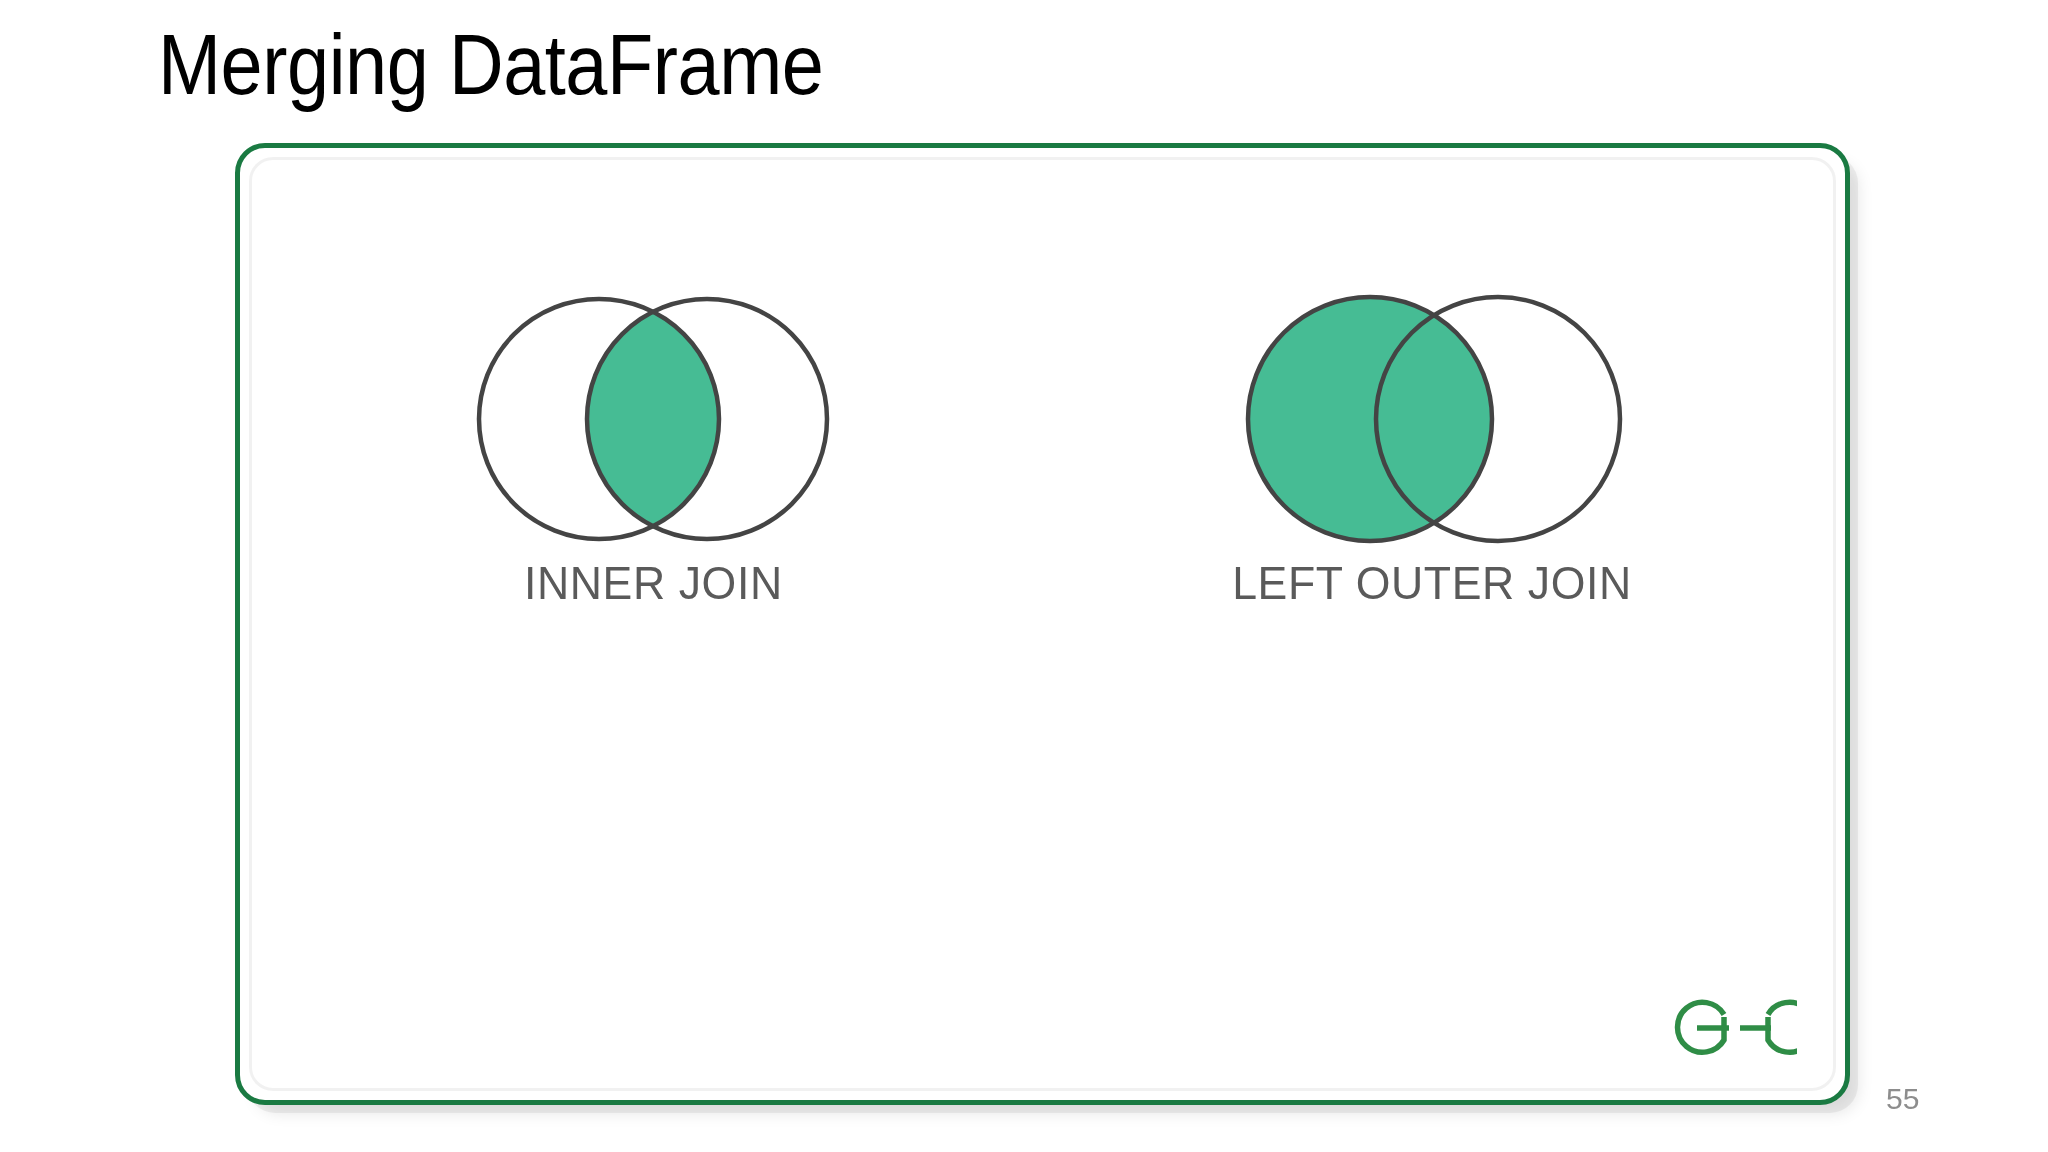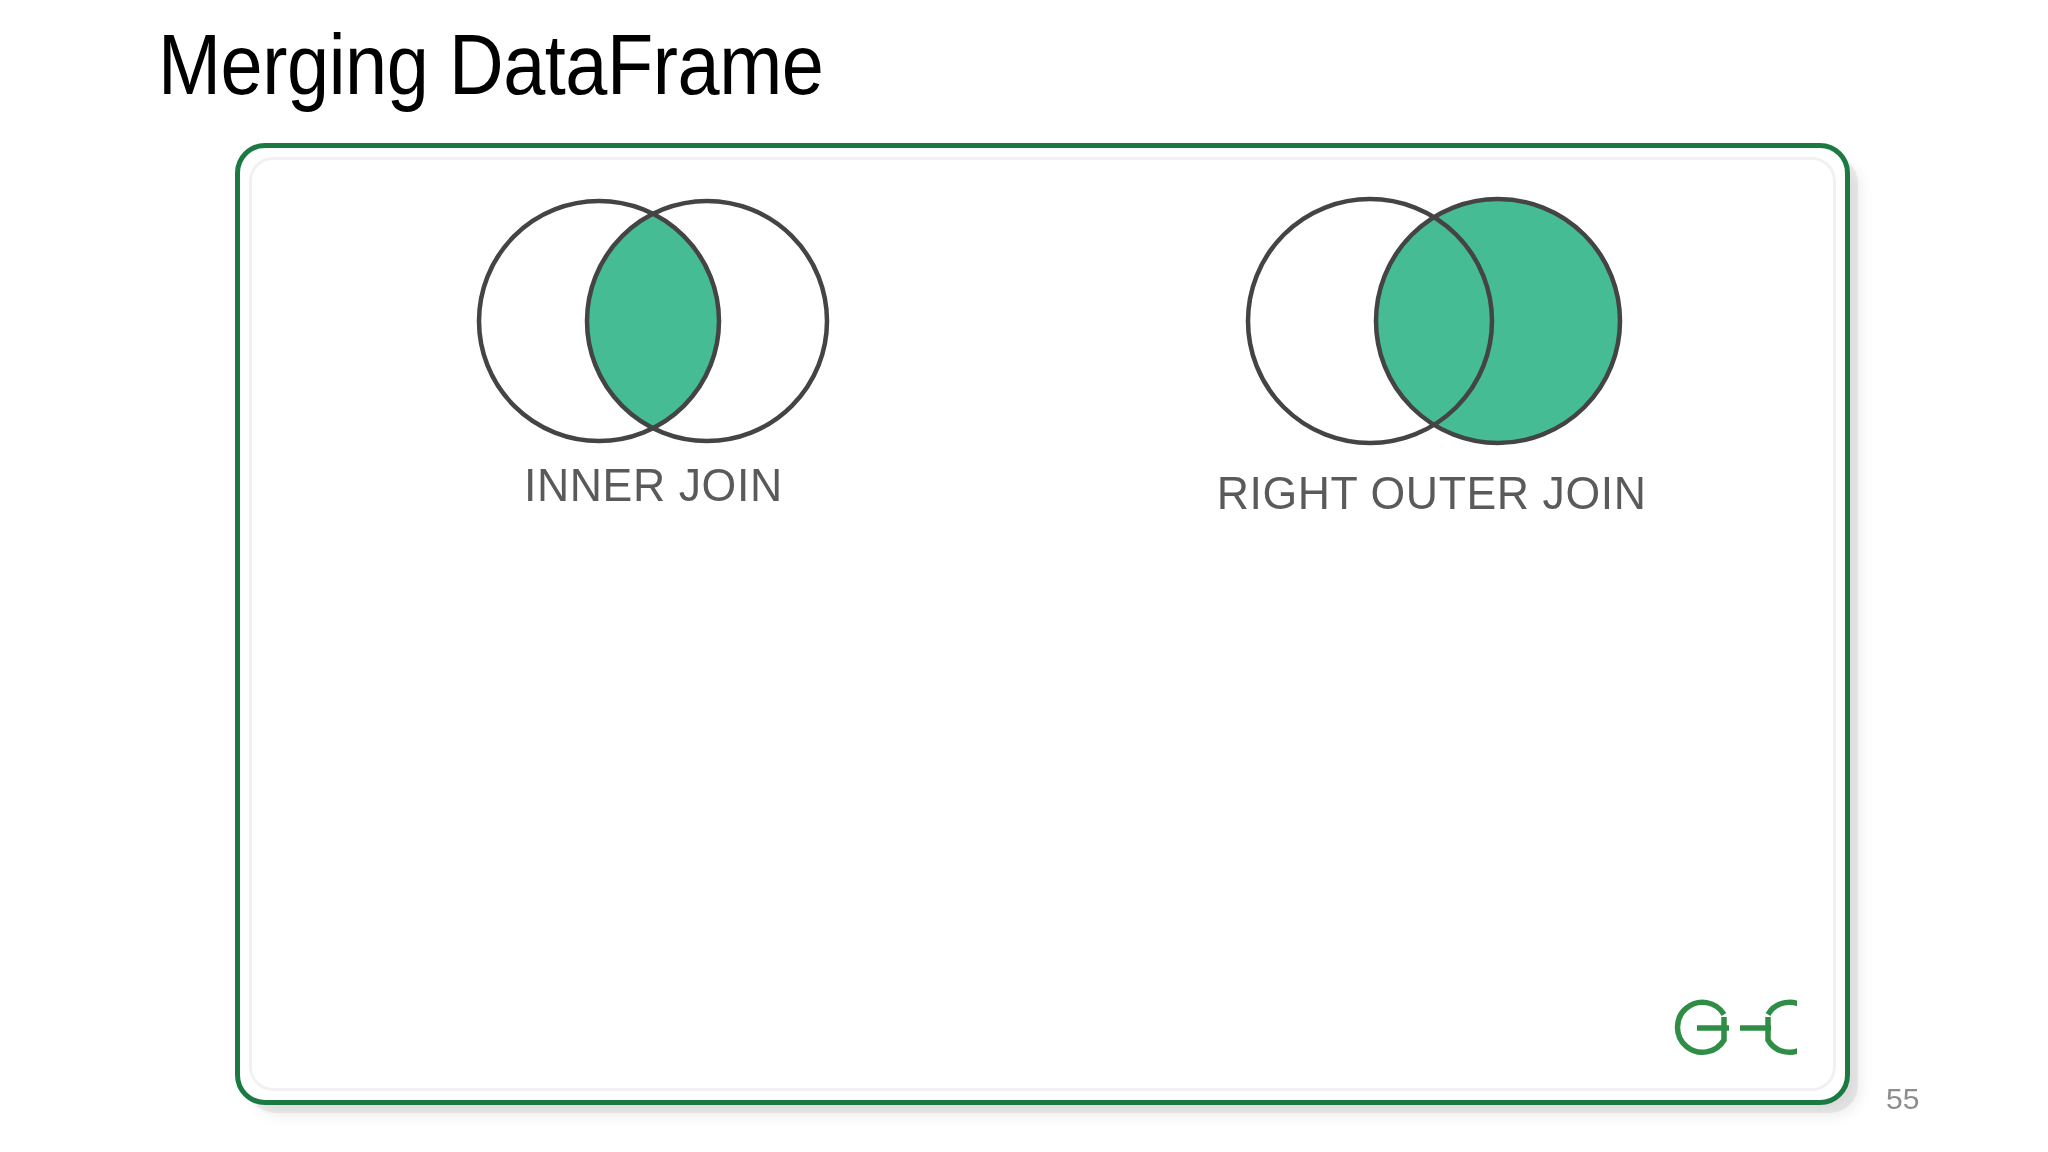--- a/index.html
+++ b/index.html
@@ -68,21 +68,21 @@
     grid-template-columns: 1fr 1fr;
     grid-template-rows: 1fr 1fr;
     padding: 18px 24px 46px 24px;
     box-sizing: border-box;
   }
   .venn-cell {
     position: relative;
     display: flex;
     flex-direction: column;
     align-items: center;
-    justify-content: flex-start;
+    justify-content: flex-end;
     padding-top: 24px;
   }
   .venn-figure {
     width: 440px;
     height: 262px;
     display: block;
   }
   .venn-label {
     margin-top: 6px;
     font-size: 46px;
@@ -135,37 +135,39 @@
         <g clip-path="url(#clipLeft-inner)">
           <circle cx="274" cy="131" r="120" fill="#46BC94"></circle>
         </g>
 
         <circle cx="166" cy="131" r="120" fill="none" stroke="#444444" stroke-width="4.5"></circle>
         <circle cx="274" cy="131" r="120" fill="none" stroke="#444444" stroke-width="4.5"></circle>
       </svg>
       <div class="venn-label">INNER JOIN</div>
     </div>
 
+    <div class="venn-cell row-1">
+      <svg class="venn-figure" viewBox="0 0 440 262">
 
-    <div class="venn-cell row-2">
-      <svg class="venn-figure" viewBox="0 0 440 262">
-        <circle cx="286" cy="131" r="122" fill="#46BC94"></circle>
+        <circle cx="158" cy="131" r="122" fill="#46BC94"></circle>
+
         <defs>
-          <mask id="maskLeftOnly-right">
+          <mask id="maskRightOnly-left">
             <rect x="0" y="0" width="440" height="262" fill="black"></rect>
-            <circle cx="158" cy="131" r="122" fill="white"></circle>
-            <circle cx="286" cy="131" r="122" fill="black"></circle>
+            <circle cx="286" cy="131" r="122" fill="white"></circle>
+            <circle cx="158" cy="131" r="122" fill="black"></circle>
           </mask>
         </defs>
-        <circle cx="158" cy="131" r="122" fill="#ffffff" mask="url(#maskLeftOnly-right)"></circle>
+        <circle cx="286" cy="131" r="122" fill="#ffffff" mask="url(#maskRightOnly-left)"></circle>
         <circle cx="158" cy="131" r="122" fill="none" stroke="#444444" stroke-width="4.5"></circle>
         <circle cx="286" cy="131" r="122" fill="none" stroke="#444444" stroke-width="4.5"></circle>
       </svg>
-      <div class="venn-label">RIGHT OUTER JOIN</div>
+      <div class="venn-label">LEFT OUTER JOIN</div>
     </div>
+
 
 
   </div>
 
   <svg id="gfg-logo" viewBox="0 0 130 92">
     <g fill="none" stroke="#2F8D46" stroke-width="5.5">
 
       <path d="M57 34.5 A25 25 0 1 0 57 60 L57 37" stroke-linecap="butt"></path>
       <line x1="30" y1="48" x2="62" y2="48"></line>
 

